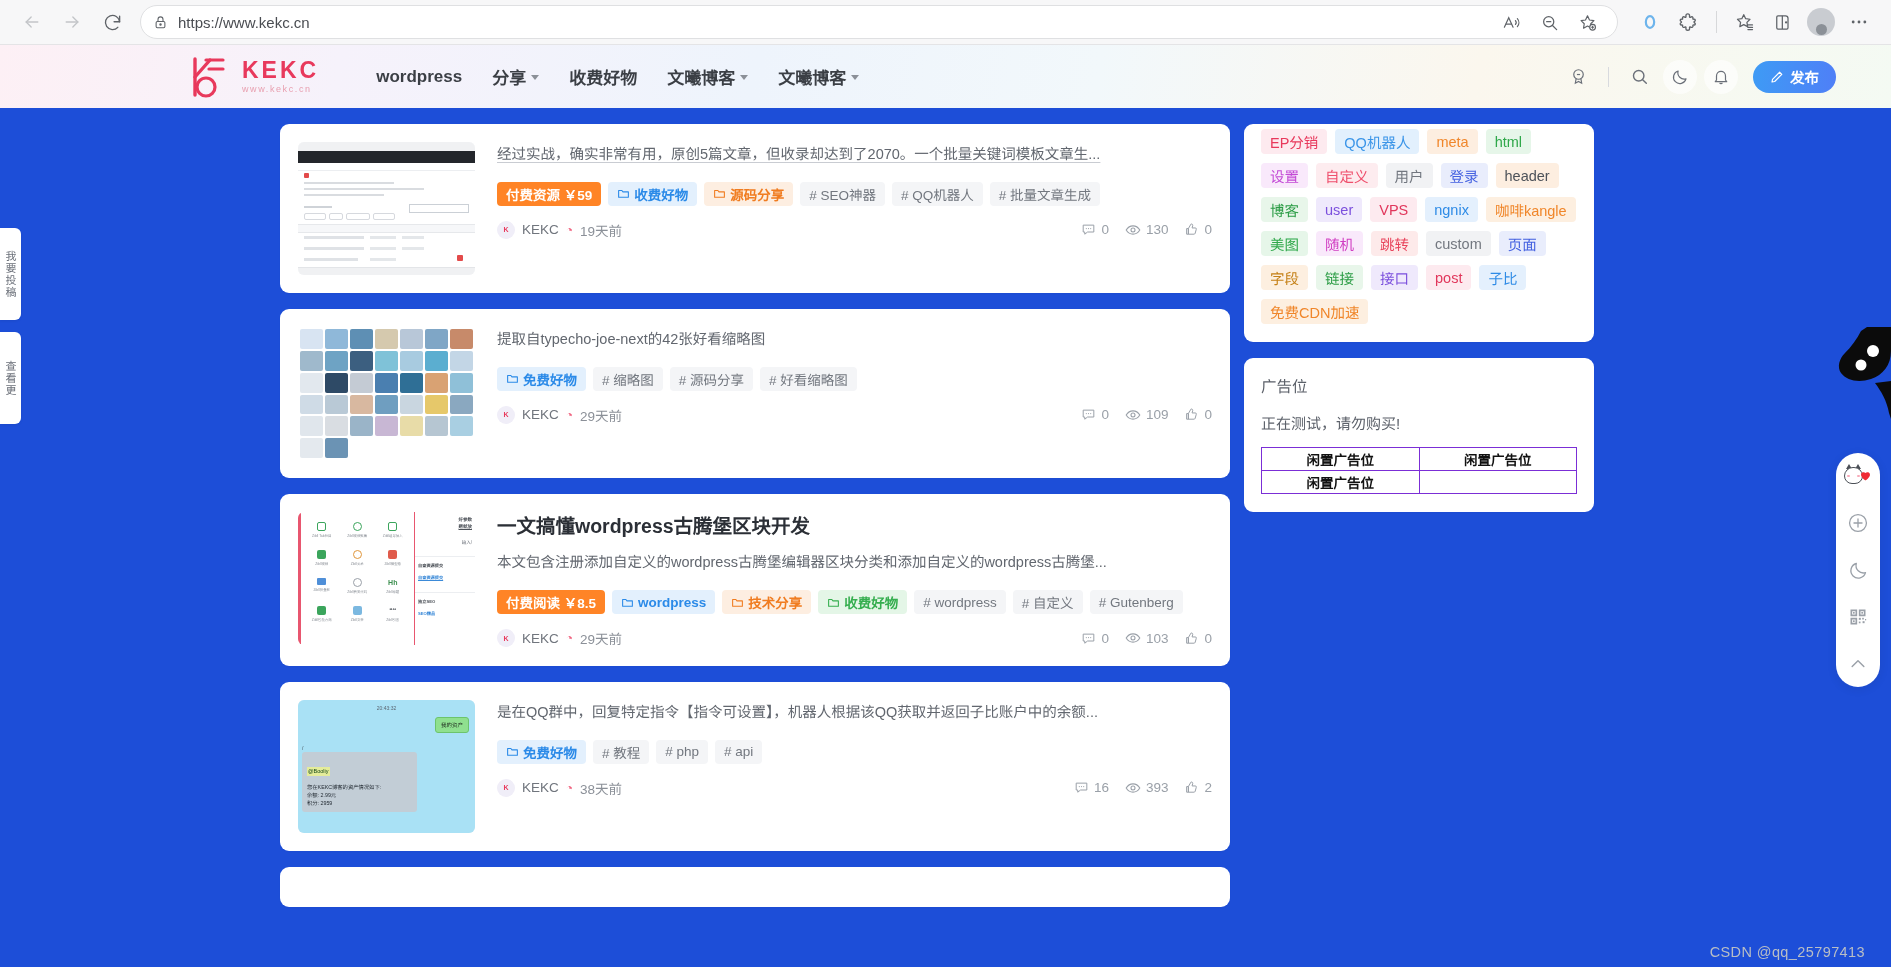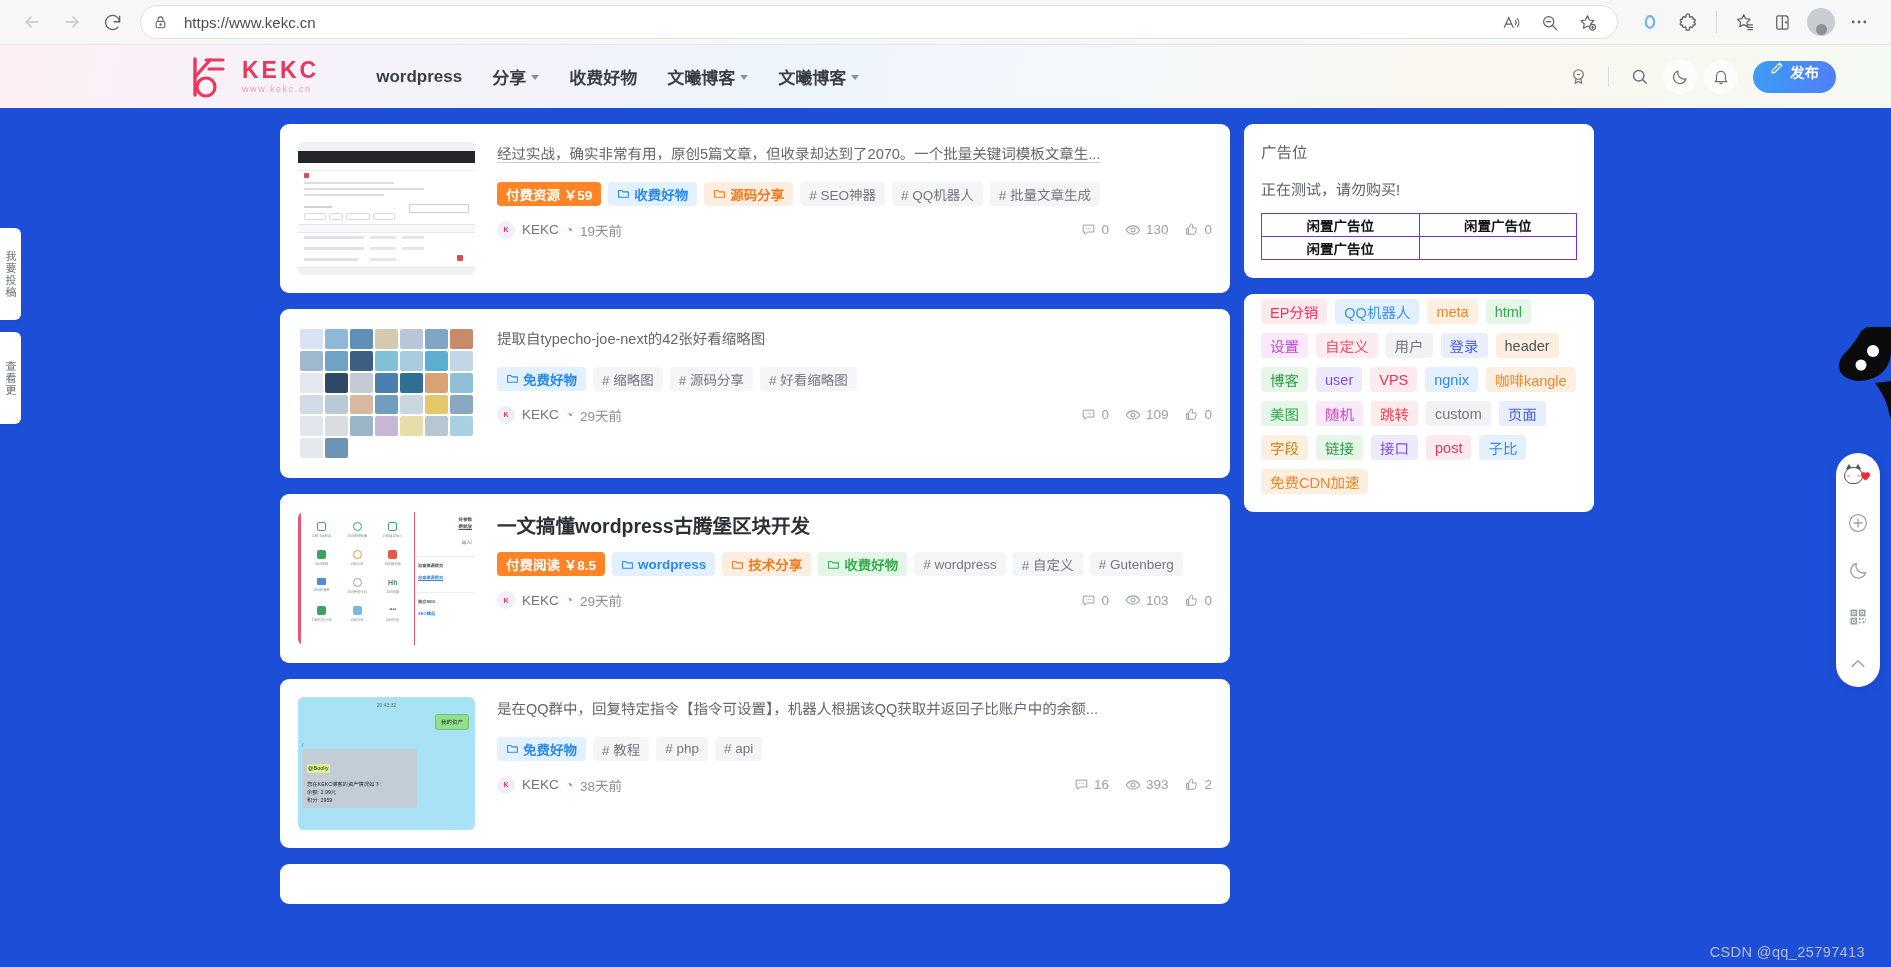--- a/index.html
+++ b/index.html
@@ -33,21 +33,21 @@
 
   .url-field {
     flex: 1 1 auto;
     height: 34px;
     margin: 0 10px 0 6px;
     background: #ffffff;
     border: 1px solid #dfe0e2;
     border-radius: 18px;
     display: flex; align-items: center;
     padding: 0 12px;
-    gap: 16px;
+    gap: 10px;
     min-width: 0;
   }
   .url-text {
     font-size: 15px; color: #4a4d52;
     white-space: nowrap; overflow: hidden; text-overflow: ellipsis;
     flex: 1 1 auto;
   }
   .url-actions { display: flex; align-items: center; gap: 2px; flex: none; }
   .tb-right { display: flex; align-items: center; gap: 2px; flex: none; }
   .tb-sep { width: 1px; height: 22px; background: #d7d8da; margin: 0 8px; }
@@ -107,21 +107,21 @@
     display: flex; align-items: center; gap: 7px;
   }
   .hr-icon {
     width: 34px; height: 34px; border-radius: 50%;
     display: flex; align-items: center; justify-content: center;
     color: #6b7079;
   }
   .hr-icon.circ { background: rgba(255,255,255,.62); }
   .hr-sep { width: 1px; height: 20px; background: #d8dade; margin: 0 6px; }
   .publish-btn {
-    display: flex; align-items: flex-start; gap: 6px;
+    display: flex; align-items: center; gap: 6px;
     height: 32px; padding: 0 17px;
     border-radius: 16px;
     background: linear-gradient(95deg,#3e9bf5,#4f7ff7);
     color: #fff; font-size: 14.5px; font-weight: 700;
     white-space: nowrap;
     margin-left: 8px;
   }
 
   
   .content {
@@ -738,20 +738,21 @@
               <div style="position:absolute;left:3px;top:62px;font-size:4.2px;color:#3b8ad8;font-weight:700;text-decoration:underline">自查资源提交</div>
               <div style="position:absolute;left:3px;top:86px;font-size:4.2px;color:#4d5259;font-weight:700">独立SEO</div>
               <div style="position:absolute;left:3px;top:98px;font-size:4.2px;color:#3b8ad8;font-weight:700">SEO精品</div>
               <div style="position:absolute;left:0;right:0;top:44px;height:1px;background:#eceef1"></div>
               <div style="position:absolute;left:0;right:0;top:80px;height:1px;background:#eceef1"></div>
             </div>
           </div>
         </div>
         <div class="post-body">
           <div class="post-title">一文搞懂wordpress古腾堡区块开发</div>
+          <div class="post-excerpt">本文包含注册添加自定义的wordpress古腾堡编辑器区块分类和添加自定义的wordpress古腾堡...</div>
           <div class="tag-row">
             <span class="price-tag">付费阅读 ￥8.5</span>
             <span class="cat-tag cat-blue">
               <svg width="13" height="13" viewBox="0 0 24 24" fill="none" stroke="currentColor" stroke-width="2" stroke-linejoin="round">
                   <path d="M3 6.5h6l2 2.5h10v10H3z"></path>
                 </svg>
               <span>wordpress</span>
             </span>
             <span class="cat-tag cat-orange">
               <svg width="13" height="13" viewBox="0 0 24 24" fill="none" stroke="currentColor" stroke-width="2" stroke-linejoin="round">
@@ -866,37 +867,20 @@
             </div>
           </div>
         </div>
       </div>
 
       <div class="card" style="height:40px;overflow:hidden;padding:10px 18px;"></div>
 
     </div>
 
     <div class="side-col">
-
-      <div class="widget">
-        <div class="widget-title">广告位</div>
-        <div class="widget-note">正在测试，请勿购买!</div>
-        <table class="ad-table">
-          <tbody>
-              <tr>
-            <td>闲置广告位</td>
-            <td>闲置广告位</td>
-          </tr>
-          <tr>
-            <td>闲置广告位</td>
-            <td class="blank"></td>
-          </tr>
-        </tbody>
-          </table>
-      </div>
 
       <div class="widget" style="padding-top:5px;">
         <div class="tag-cloud">
           <span class="cloud-tag" style="background:#fdeaef;color:#e8395c">EP分销</span>
           <span class="cloud-tag" style="background:#e2f0fd;color:#3b95e8">QQ机器人</span>
           <span class="cloud-tag" style="background:#fdeee0;color:#f0862a">meta</span>
           <span class="cloud-tag" style="background:#e6f6e9;color:#2fa84a">html</span>
           <span class="cloud-tag" style="background:#f9e9fb;color:#c34ad6">设置</span>
           <span class="cloud-tag" style="background:#fdecef;color:#ef4f6c">自定义</span>
           <span class="cloud-tag" style="background:#f1f2f4;color:#72777f">用户</span>
@@ -914,20 +898,37 @@
           <span class="cloud-tag" style="background:#e9edfc;color:#4461e0">页面</span>
           <span class="cloud-tag" style="background:#fdefe0;color:#c58118">字段</span>
           <span class="cloud-tag" style="background:#e8f6ea;color:#2b9c45">链接</span>
           <span class="cloud-tag" style="background:#efe9fc;color:#7b4fdd">接口</span>
           <span class="cloud-tag" style="background:#fdeaef;color:#e1365b">post</span>
           <span class="cloud-tag" style="background:#e4f0fd;color:#2e8be6">子比</span>
           <span class="cloud-tag" style="background:#fdefe0;color:#f0862a">免费CDN加速</span>
         </div>
       </div>
 
+      <div class="widget">
+        <div class="widget-title">广告位</div>
+        <div class="widget-note">正在测试，请勿购买!</div>
+        <table class="ad-table">
+          <tbody>
+              <tr>
+            <td>闲置广告位</td>
+            <td>闲置广告位</td>
+          </tr>
+          <tr>
+            <td>闲置广告位</td>
+            <td class="blank"></td>
+          </tr>
+        </tbody>
+          </table>
+      </div>
+
     </div>
   </div>
 
   <div class="vtab vtab-1">我要投稿</div>
   <div class="vtab vtab-2">查看更</div>
 
   <div class="black-cat">
     <svg width="54" height="92" viewBox="0 0 54 92">
       <path d="M24 4 C20 12 14 20 8 26 C2 32 0 40 4 46 C10 54 22 56 34 52 C46 48 54 38 54 24 L54 0 L30 0 Z" fill="#0b0b0b"></path>
       <circle cx="36" cy="24" r="6" fill="#fff"></circle>

